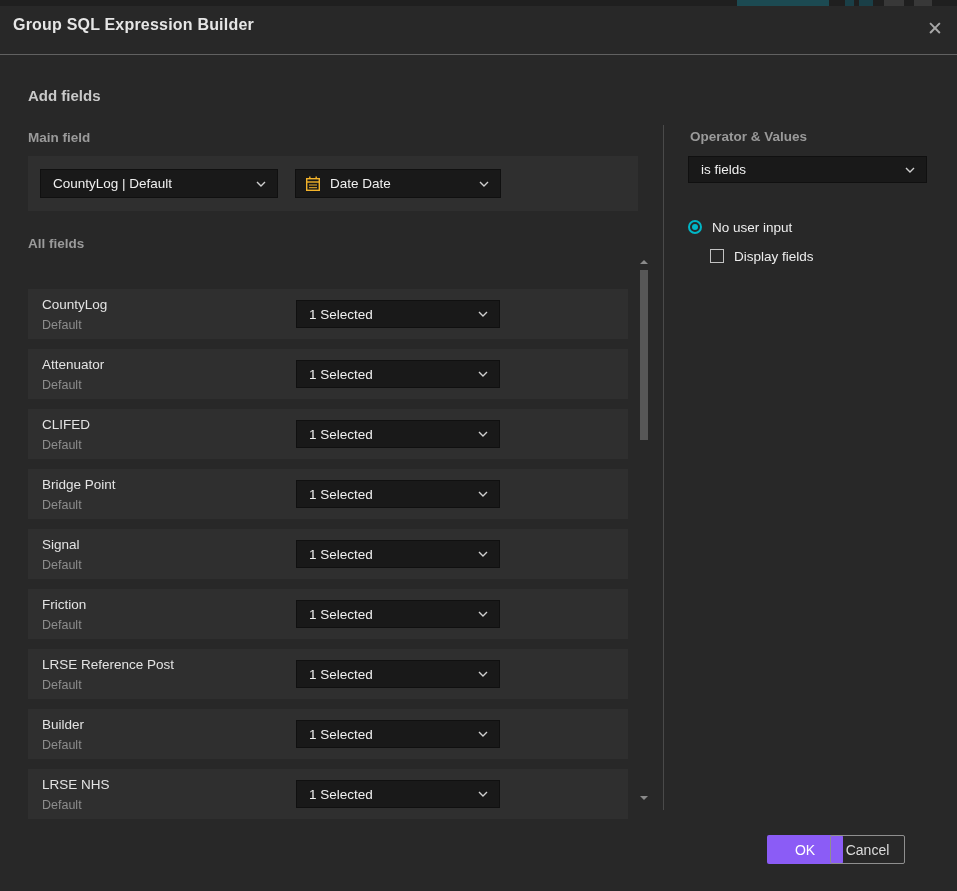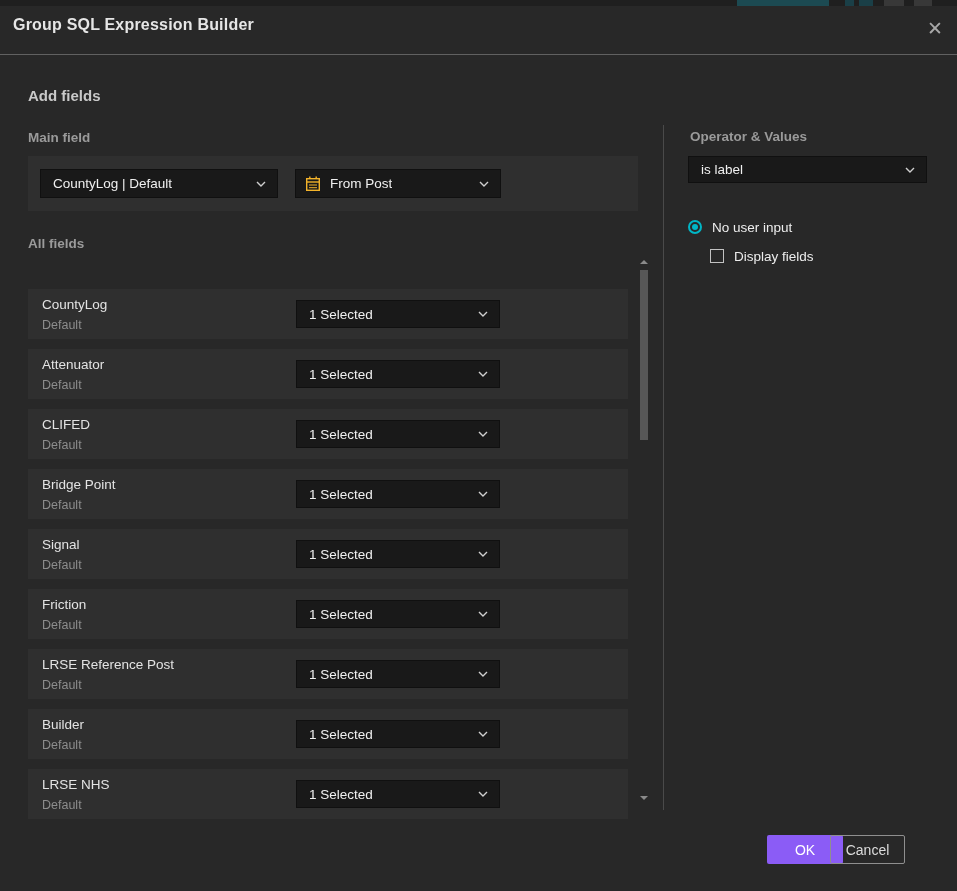--- a/index.html
+++ b/index.html
@@ -111,21 +111,21 @@
     <span class="cal-icon">
       <svg width="16" height="16" viewBox="0 0 16 16">
         <rect x="1.7" y="2.7" width="12.6" height="11.6" fill="none" stroke="#f3b32a" stroke-width="1.4"></rect>
         <line x1="1.7" y1="6" x2="14.3" y2="6" stroke="#f3b32a" stroke-width="1.4"></line>
         <line x1="4.8" y1="0.4" x2="4.8" y2="3" stroke="#f3b32a" stroke-width="1.4"></line>
         <line x1="11.2" y1="0.4" x2="11.2" y2="3" stroke="#f3b32a" stroke-width="1.4"></line>
         <line x1="4" y1="9" x2="12" y2="9" stroke="#f3b32a" stroke-width="1"></line>
         <line x1="4" y1="11.7" x2="12" y2="11.7" stroke="#f3b32a" stroke-width="1"></line>
       </svg>
     </span>
-    <span class="dd-text">From Post</span>
+    <span class="dd-text">Date Date</span>
     <span class="chev">
       <svg width="10" height="6" viewBox="0 0 10 6">
           <polyline points="1,1 5,5 9,1" fill="none" stroke="#cfcfcf" stroke-width="1.4"></polyline>
         </svg>
     </span>
   </div>
 </div>
 
 <div class="abs lbl lbl-all">All fields</div>
 
@@ -253,21 +253,21 @@
   <div class="sb-up"></div>
   <div class="sb-thumb"></div>
   <div class="sb-down"></div>
 </div>
 
 <div class="abs v-divider"></div>
 
 <div class="abs lbl lbl-op">Operator &amp; Values</div>
 
 <div class="abs dd dd-operator">
-  <span class="dd-text">is label</span>
+  <span class="dd-text">is fields</span>
   <span class="chev">
     <svg width="10" height="6" viewBox="0 0 10 6">
         <polyline points="1,1 5,5 9,1" fill="none" stroke="#cfcfcf" stroke-width="1.4"></polyline>
       </svg>
   </span>
 </div>
 
 <div class="abs radio-row">
   <span class="radio checked">
     <span class="dot"></span>

